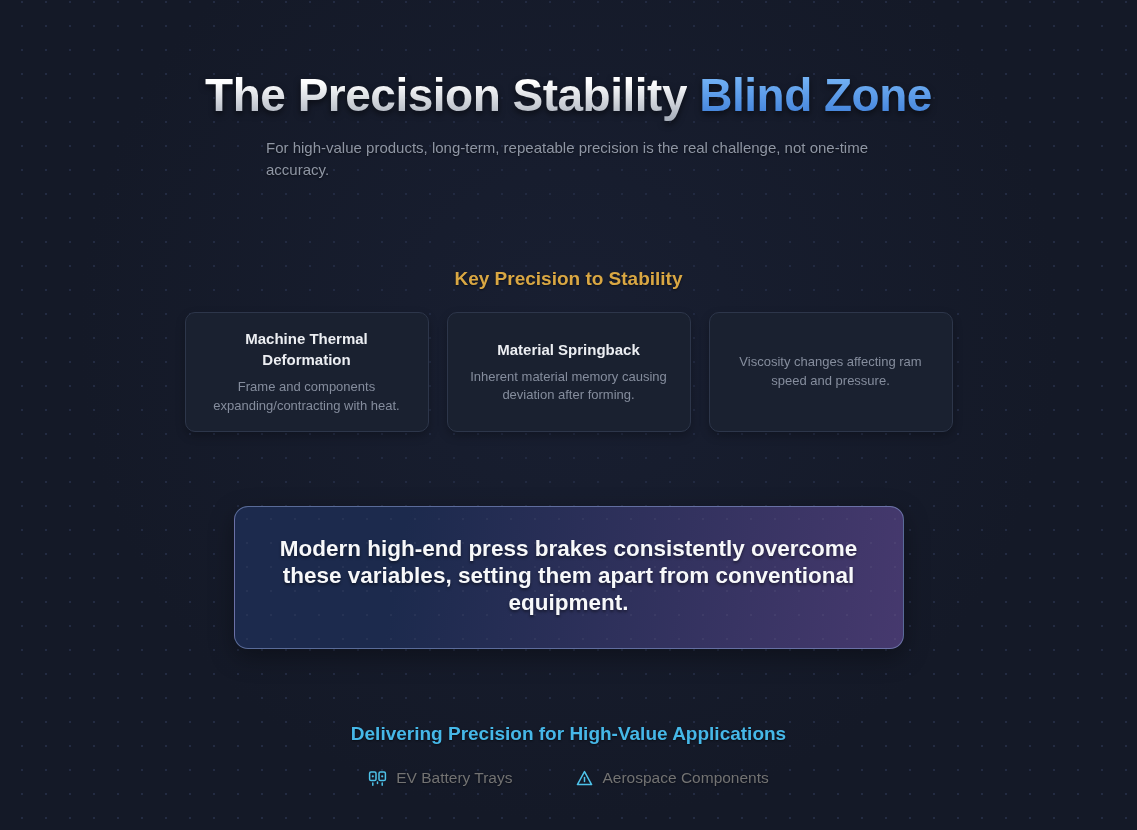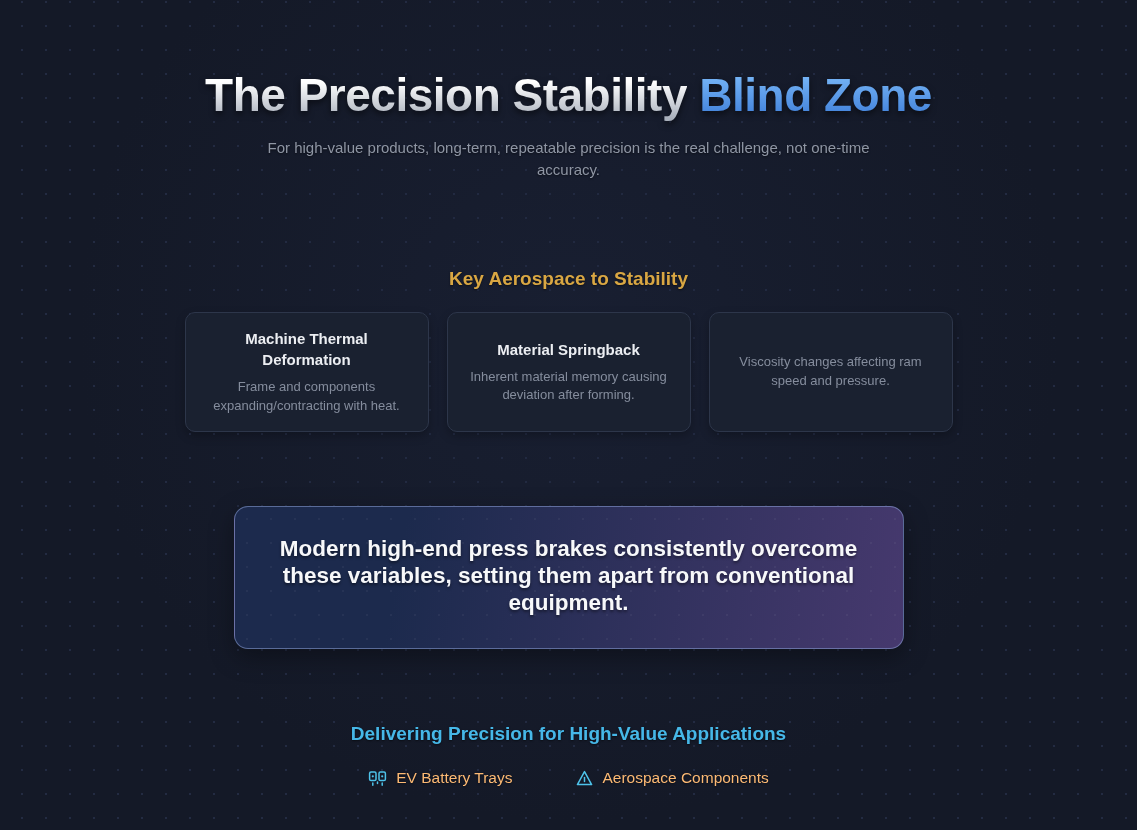--- a/index.html
+++ b/index.html
@@ -13,21 +13,21 @@
     background-size: 100% 100%, 24px 24px;
     background-position: 0 0, 10px 14px;
     color: #e8eaee;
   }
   .slide {
     width: 1137px; height: 830px;
     display: flex; flex-direction: column; align-items: center;
     padding-top: 70px;
   }
   
-  .hero { text-align: center; }
+  .hero { text-align: left; }
   .hero-title {
     font-size: 46px; font-weight: 800; letter-spacing: -0.5px;
     line-height: 1.1;
     filter: drop-shadow(0 3px 3px rgba(0,0,0,0.55));
   }
   .title-main {
     background: linear-gradient(180deg, #ffffff 25%, #a9b0bc 95%);
     -webkit-background-clip: text; background-clip: text; color: transparent;
   }
   .title-accent {
@@ -95,34 +95,34 @@
   .applications-heading {
     font-size: 19px; font-weight: 700; color: #46b8e8;
     text-shadow: 0 1px 2px rgba(0,0,0,0.5);
   }
   .app-row {
     margin-top: 24px;
     display: flex; gap: 62px; justify-content: center; align-items: center;
   }
   .app-item { display: flex; align-items: center; gap: 9px; }
   .app-icon { width: 19px; height: 19px; display: block; }
-  .app-label { font-size: 15.5px; color: #fdba74; text-shadow: 0 1px 2px rgba(0,0,0,0.4); }
+  .app-label { font-size: 15.5px; color: #737373; text-shadow: 0 1px 2px rgba(0,0,0,0.4); }
 </style>
 </head>
 <body>
 
 <div class="slide">
 
   <div class="hero">
     <h1 class="hero-title"><span class="title-main">The Precision Stability</span><span>&nbsp;</span><span class="title-accent">Blind Zone</span></h1>
     <p class="hero-subtitle">For high-value products, long-term, repeatable precision is the real challenge, not one-time accuracy.</p>
   </div>
 
   <div class="obstacles">
-    <div class="obstacles-heading">Key Aerospace to Stability</div>
+    <div class="obstacles-heading">Key Precision to Stability</div>
     <div class="card-row">
       <div class="obstacle-card">
         <div class="obstacle-title">Machine Thermal Deformation</div>
         <div class="obstacle-desc">Frame and components expanding/contracting with heat.</div>
       </div>
       <div class="obstacle-card">
         <div class="obstacle-title">Material Springback</div>
         <div class="obstacle-desc">Inherent material memory causing deviation after forming.</div>
       </div>
       <div class="obstacle-card">

